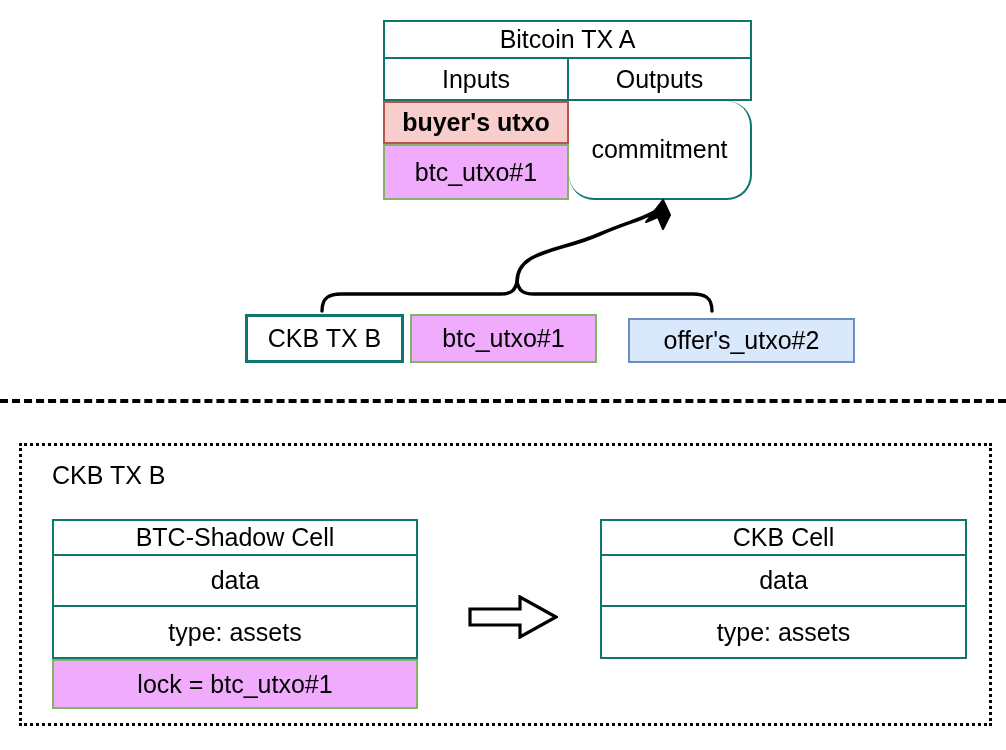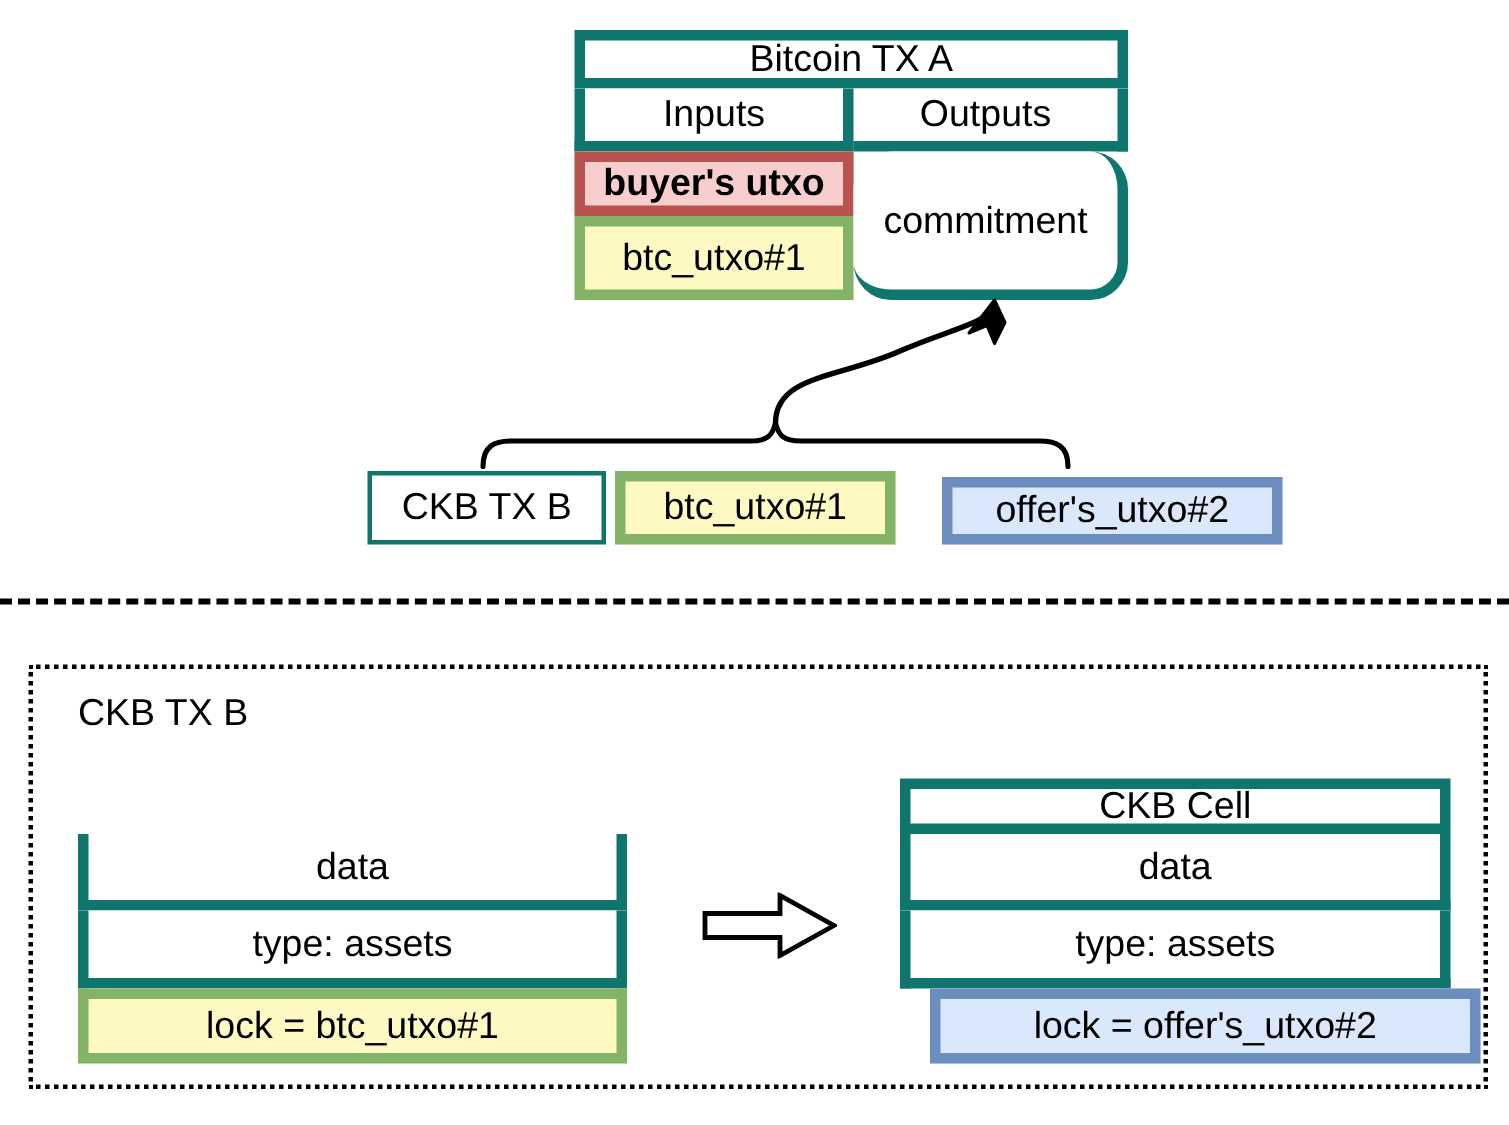--- a/index.html
+++ b/index.html
@@ -14,31 +14,31 @@
     color: #000000;
     -webkit-font-smoothing: antialiased;
   }
   .stage { position: absolute; left: 0; top: 0; width: 1006px; height: 750px; }
   .abs { position: absolute; box-sizing: border-box; }
 
   
   .cell {
     display: flex; align-items: center; justify-content: center;
     text-align: center;
-    border: 7px solid #0f766e;
+    border: 2px solid #0f766e;
     background: #ffffff;
     font-size: 25px;
     line-height: 1.05;
     white-space: nowrap;
   }
   .cell.nb-top { border-top-width: 0; }
   .cell.nb-left { border-left-width: 0; }
 
   .fill-red   { background: #f8cecc; border-color: #b85450; font-weight: bold; }
-  .fill-green { background: #fef9c3; border-color: #82b366; }
+  .fill-green { background: #f0abfc; border-color: #82b366; }
   .fill-blue  { background: #dae8fc; border-color: #6c8ebf; margin-left: 20px; }
 
   
   #bitcoin-tx-table { left: 383px; top: 20px; width: 369px; height: 180px; }
 
   
   #ckb-tx-b-row { left: 245px; top: 313px; width: 592px; height: 51px; }
 
   
   #section-divider {
@@ -96,29 +96,29 @@
     <div class="abs cell fill-blue" style="left:363px; top:5px; width:227px; height:45px;">offer's_utxo#2</div>
   </div>
 
   <div class="abs" id="section-divider"></div>
 
   <div class="abs" id="ckb-tx-b-detail-box"></div>
 
   <div class="abs" id="ckb-tx-b-detail-title">CKB TX B</div>
 
   <div class="abs cell-stack" id="btc-shadow-cell">
+    <div class="abs cell" style="left:0px; top:0px; width:366px; height:37px;">BTC-Shadow Cell</div>
     <div class="abs cell nb-top" style="left:0px; top:37px; width:366px; height:51px;">data</div>
     <div class="abs cell nb-top" style="left:0px; top:88px; width:366px; height:52px;">type: assets</div>
     <div class="abs cell fill-green" style="left:0px; top:140px; width:366px; height:50px;">lock = btc_utxo#1</div>
   </div>
 
   <svg class="abs transform-arrow" viewBox="0 0 90 44">
     <polygon points="2,14 52,14 52,2 88,22 52,42 52,30 2,30" fill="#ffffff" stroke="#000000" stroke-width="3.2" stroke-linejoin="miter"></polygon>
   </svg>
 
   <div class="abs cell-stack" id="ckb-cell">
     <div class="abs cell" style="left:0px; top:0px; width:367px; height:37px;">CKB Cell</div>
     <div class="abs cell nb-top" style="left:0px; top:37px; width:367px; height:51px;">data</div>
     <div class="abs cell nb-top" style="left:0px; top:88px; width:367px; height:52px;">type: assets</div>
-    <div class="abs cell fill-blue" style="left:0px; top:140px; width:367px; height:50px;">lock = offer's_utxo#2</div>
   </div>
 
 </div>
 
 </body></html>

